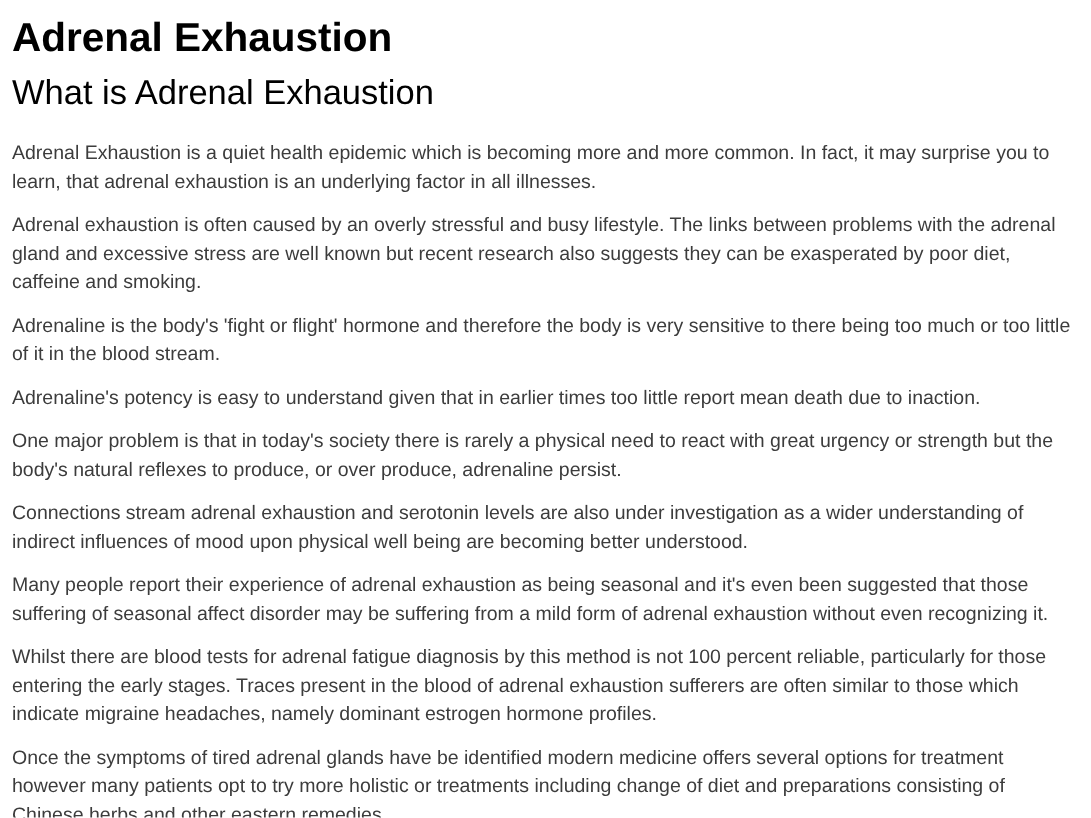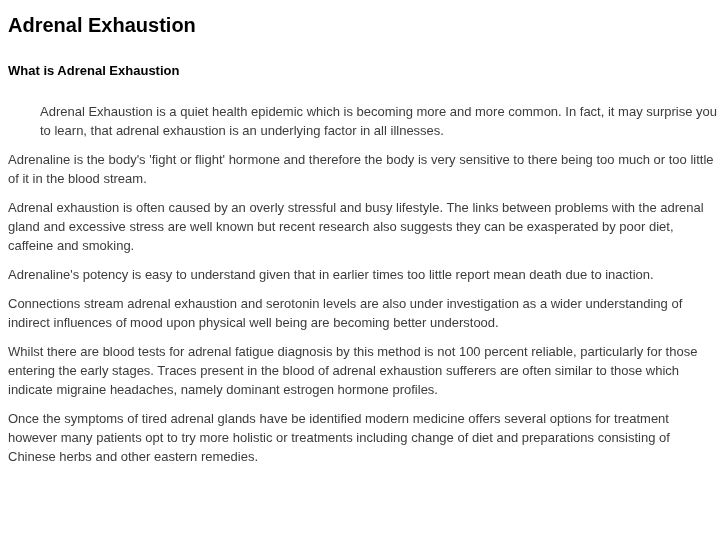--- a/index.html
+++ b/index.html
@@ -10,52 +10,53 @@
   body {
     width: 727px;
     height: 545px;
     overflow: hidden;
     font-family: "Liberation Sans", "DejaVu Sans", sans-serif;
   }
   .article {
     padding: 8px 9px 0 8px;
   }
   .page-title {
-    font-size: 20px;
+    font-size: 27px;
     font-weight: bold;
     color: #000000;
     margin: 3px 0 0 0;
     line-height: 28px;
     letter-spacing: 0;
   }
   .section-heading {
-    font-size: 13px;
-    font-weight: bold;
+    font-size: 23px;
+    font-weight: normal;
     color: #000000;
-    margin: 22px 0 0 0;
+    margin: 12px 0 0 0;
     line-height: 20px;
   }
   .para {
     font-size: 13px;
     color: #3c3c3c;
     line-height: 19px;
     margin: 10px 0 0 0;
     max-width: 710px;
   }
   .para.first {
     margin-top: 21px;
-    margin-left: 32px;
   }
 </style>
 </head>
 <body>
 
 <main class="article">
   <h1 class="page-title">Adrenal Exhaustion</h1>
   <h2 class="section-heading">What is Adrenal Exhaustion</h2>
   <p class="para first">Adrenal Exhaustion is a quiet health epidemic which is becoming more and more common. In fact, it may surprise you to learn, that adrenal exhaustion is an underlying factor in all illnesses.</p>
+  <p class="para">Adrenal exhaustion is often caused by an overly stressful and busy lifestyle. The links between problems with the adrenal gland and excessive stress are well known but recent research also suggests they can be exasperated by poor diet, caffeine and smoking.</p>
   <p class="para">Adrenaline is the body's 'fight or flight' hormone and therefore the body is very sensitive to there being too much or too little of it in the blood stream.</p>
-  <p class="para">Adrenal exhaustion is often caused by an overly stressful and busy lifestyle. The links between problems with the adrenal gland and excessive stress are well known but recent research also suggests they can be exasperated by poor diet, caffeine and smoking.</p>
   <p class="para">Adrenaline's potency is easy to understand given that in earlier times too little report mean death due to inaction.</p>
+  <p class="para">One major problem is that in today's society there is rarely a physical need to react with great urgency or strength but the body's natural reflexes to produce, or over produce, adrenaline persist.</p>
   <p class="para">Connections stream adrenal exhaustion and serotonin levels are also under investigation as a wider understanding of indirect influences of mood upon physical well being are becoming better understood.</p>
+  <p class="para">Many people report their experience of adrenal exhaustion as being seasonal and it's even been suggested that those suffering of seasonal affect disorder may be suffering from a mild form of adrenal exhaustion without even recognizing it.</p>
   <p class="para">Whilst there are blood tests for adrenal fatigue diagnosis by this method is not 100 percent reliable, particularly for those entering the early stages. Traces present in the blood of adrenal exhaustion sufferers are often similar to those which indicate migraine headaches, namely dominant estrogen hormone profiles.</p>
   <p class="para">Once the symptoms of tired adrenal glands have be identified modern medicine offers several options for treatment however many patients opt to try more holistic or treatments including change of diet and preparations consisting of Chinese herbs and other eastern remedies.</p>
 </main>
 
 </body></html>

